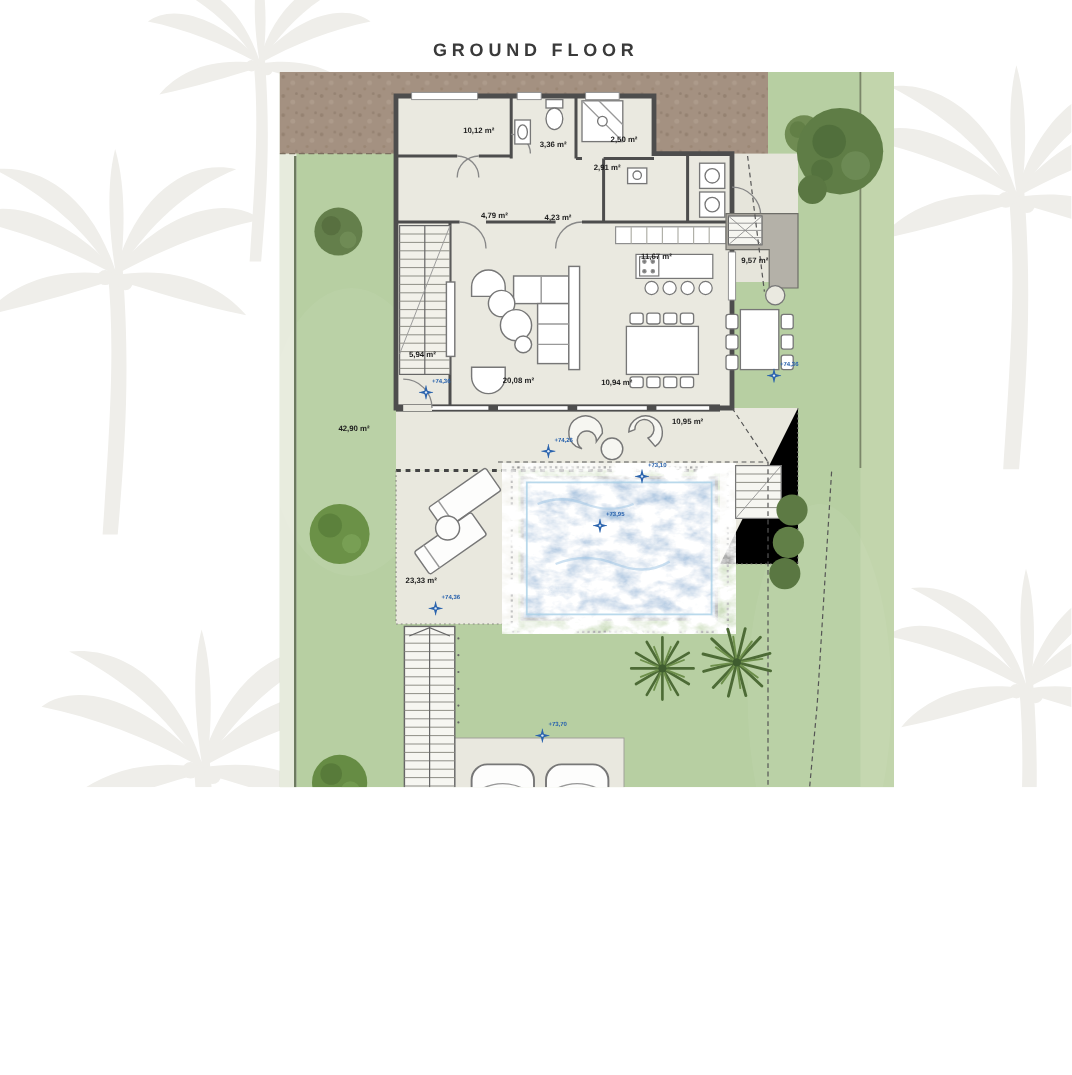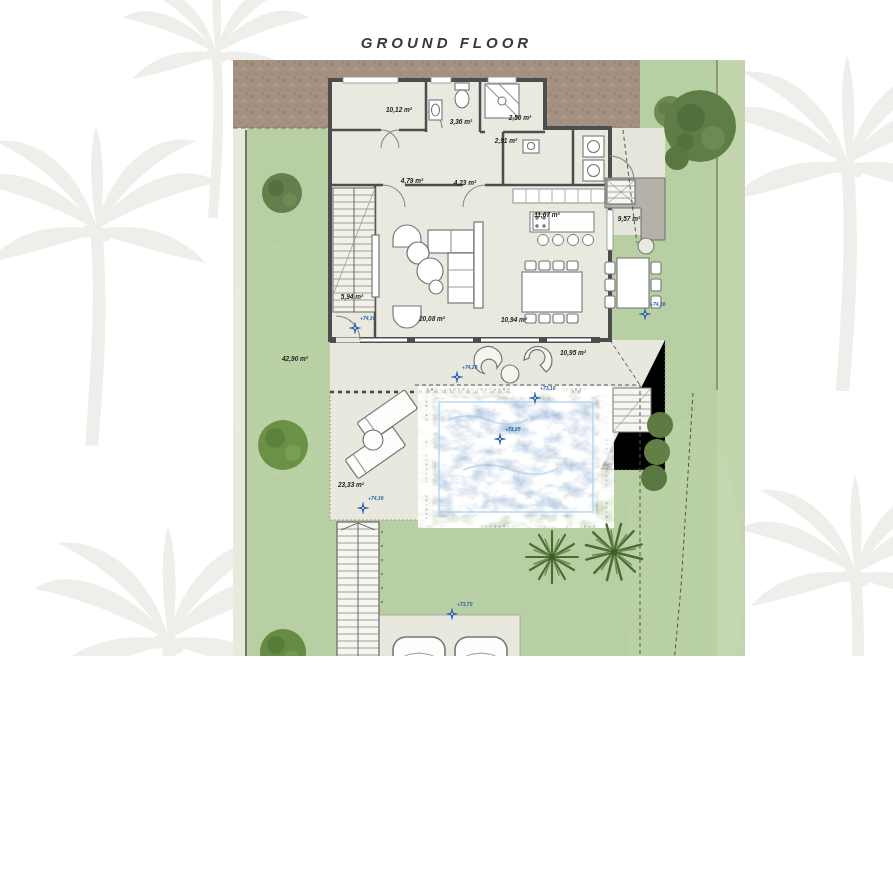--- a/index.html
+++ b/index.html
@@ -1,17 +1,17 @@
 <!DOCTYPE html>
 <html><head>
 <meta charset="utf-8">
 <style>
   html,body{margin:0;padding:0;background:#ffffff;}
   .page{position:relative;width:893px;height:656px;background:#ffffff;overflow:hidden;
-        font-family:"Liberation Sans",sans-serif;font-style:italic;}
+        font-family:"Liberation Sans",sans-serif;}
   .wm{position:absolute;left:0;top:0;width:893px;height:896px;pointer-events:none;}
   .title{position:absolute;left:0;top:34px;width:893px;text-align:center;
          font-size:15px;font-weight:bold;letter-spacing:4px;color:#3a3a3a;}
   .plan{position:absolute;left:233px;top:60px;width:512px;height:772px;}
   .plan svg.base{position:absolute;left:0;top:0;}
   .arealabel{position:absolute;transform:translate(-50%,-50%);font-size:6.5px;font-weight:bold;
              color:#1c1c1c;white-space:nowrap;}
   .lvl{position:absolute;width:12px;height:12px;transform:translate(-6px,-6px);}
   .lvl .txt{position:absolute;left:11px;top:-5px;font-size:5px;font-weight:bold;color:#2a63ad;white-space:nowrap;}
   .scalebar{position:absolute;left:360px;top:836px;width:276px;height:20px;}

